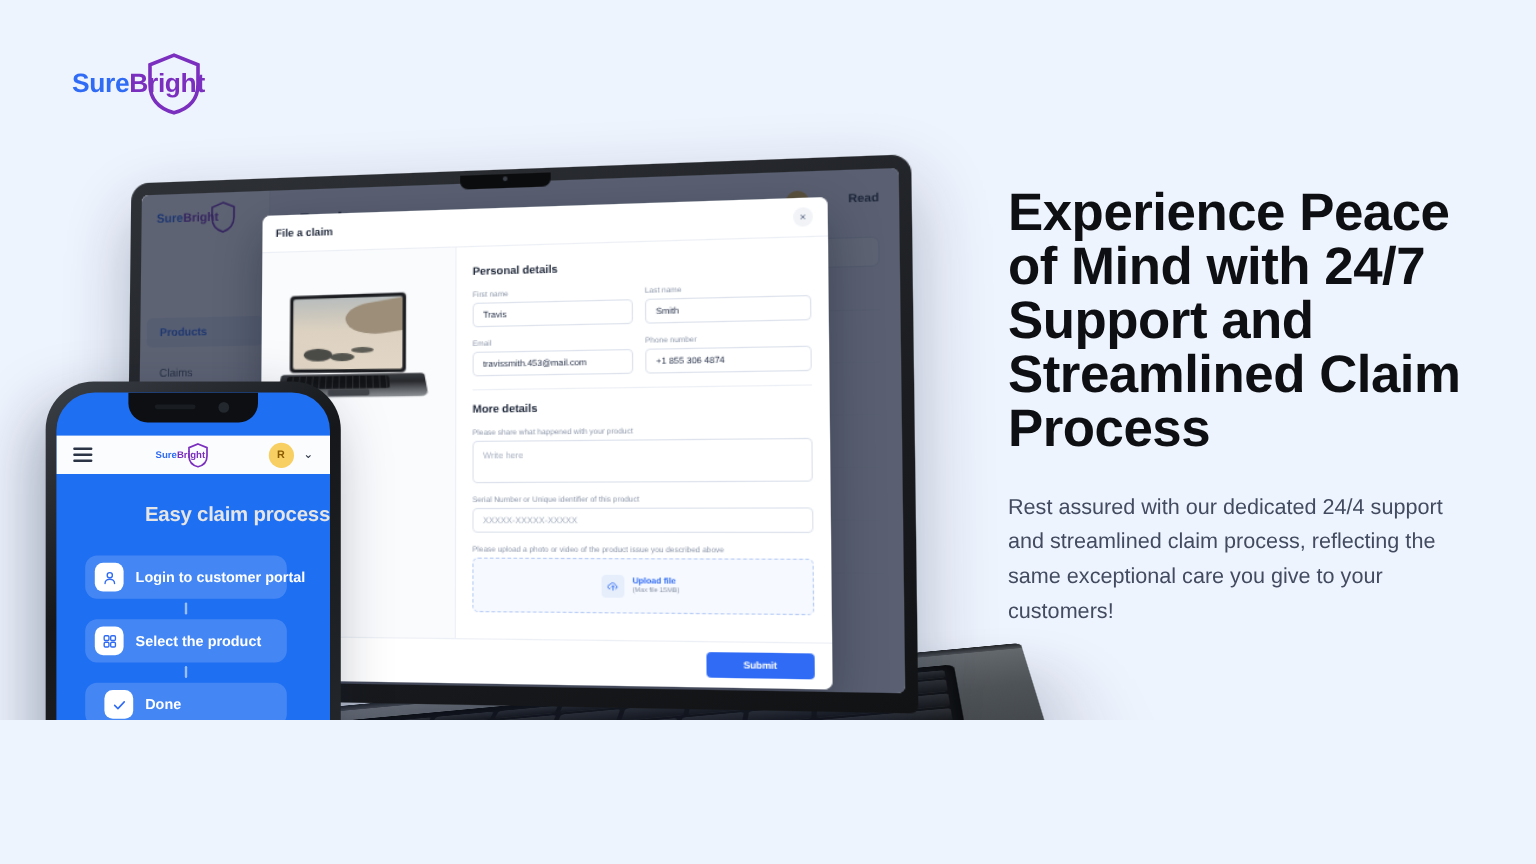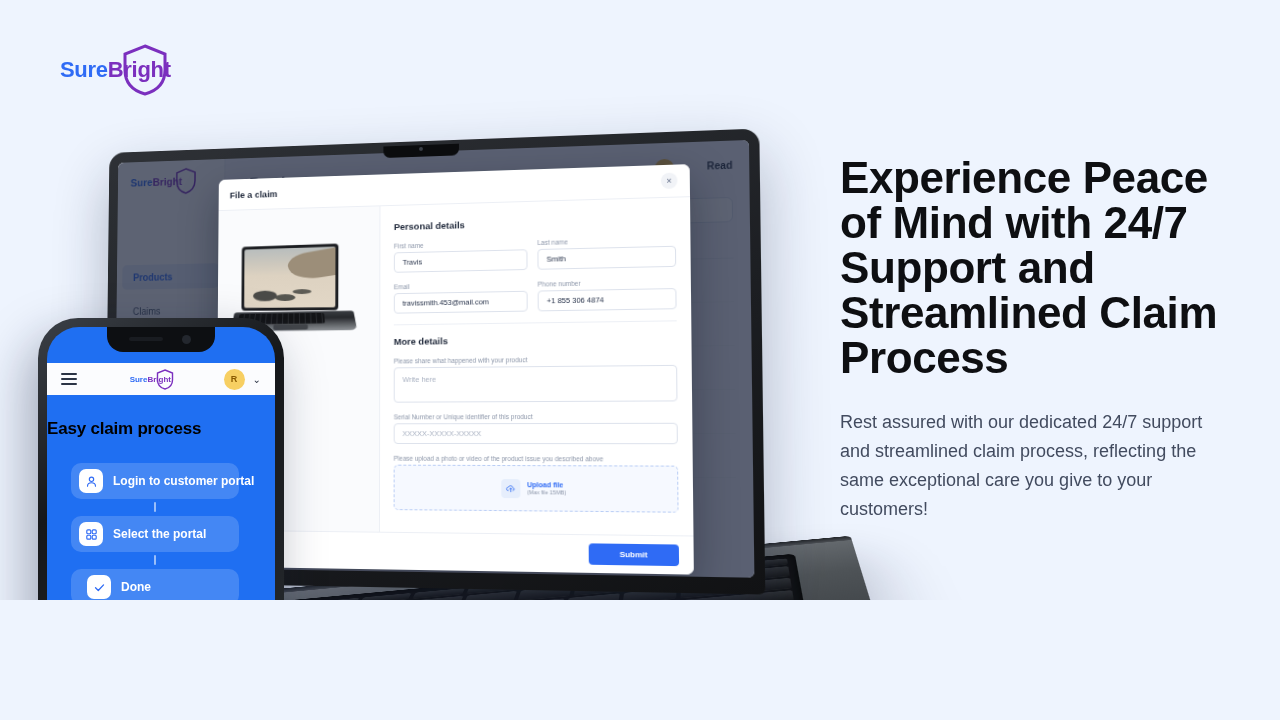--- a/index.html
+++ b/index.html
@@ -339,22 +339,22 @@
     position:absolute; left:26px; top:-6px; width:18px; height:21px;
   }
   .ph-av {
     width: 21px; height: 21px; border-radius: 50%;
     background: #f7cf62; color: #8a5a00;
     font-size: 9px; font-weight: 700;
     display: flex; align-items: center; justify-content: center;
   }
   .ph-chev { margin-left: 8px; color: #2b3445; font-size: 10px; }
   .ph-title {
-    position: absolute; left: 0; right: 0; top: 92px; text-align: left;
-    color: #000000; font-size: 17px; font-weight: 700; letter-spacing: -0.2px;
+    position: absolute; left: 0; right: 0; top: 92px; text-align: right;
+    color: #e5e5e5; font-size: 17px; font-weight: 700; letter-spacing: -0.2px;
   }
   .steps { position: absolute; left: 24px; right: 36px; top: 136px; text-align: center; }
   .step {
     position: relative; height: 36px; border-radius: 10px;
     background: rgba(255,255,255,0.17);
     display: flex; align-items: center; padding: 0 8px; margin-bottom: 17px;
   }
   .step:last-child { margin-bottom: 0; padding-left: 16px; }
   .step-ico {
     width: 24px; height: 24px; border-radius: 7px; background: #fff;
@@ -425,21 +425,21 @@
         <path d="M23 2 L43 10 V26 C43 40 34 47 23 50 C12 47 3 40 3 26 V10 Z" fill="none" stroke="#7b2fbe" stroke-width="3"></path>
       </svg>
     </span>
     <div class="logo-text">
       <span class="logo-sure">Sure</span><span class="logo-bright">Bright</span>
     </div>
   </div>
 
   <div class="copy">
     <h1 class="headline">Experience Peace of Mind with 24/7 Support and Streamlined Claim Process</h1>
-    <p class="subcopy">Rest assured with our dedicated 24/7 support and streamlined claim process, reflecting the same exceptional care you give to your customers!</p>
+    <p class="subcopy">Rest assured with our dedicated 24/4 support and streamlined claim process, reflecting the same exceptional care you give to your customers!</p>
   </div>
 
   <div class="laptop">
 
     <div class="base">
       <div class="base-lip"></div>
       <div class="kbdeck">
         <div class="kbrow fn">
           <i class="key"></i>
             <i class="key"></i>
@@ -724,21 +724,21 @@
 
         <div class="step">
           <span class="step-ico">
             <svg viewBox="0 0 18 18" width="13" height="13">
               <rect x="2.5" y="2.5" width="5.5" height="5.5" rx="1.4" fill="none" stroke="#2f6bf5" stroke-width="1.6"></rect>
               <rect x="10" y="2.5" width="5.5" height="5.5" rx="1.4" fill="none" stroke="#2f6bf5" stroke-width="1.6"></rect>
               <rect x="2.5" y="10" width="5.5" height="5.5" rx="1.4" fill="none" stroke="#2f6bf5" stroke-width="1.6"></rect>
               <rect x="10" y="10" width="5.5" height="5.5" rx="1.4" fill="none" stroke="#2f6bf5" stroke-width="1.6"></rect>
             </svg>
           </span>
-          <span class="step-lbl">Select the portal</span>
+          <span class="step-lbl">Select the product</span>
           <i class="connector"></i>
         </div>
 
 
         <div class="step">
           <span class="step-ico">
             <svg viewBox="0 0 18 18" width="13" height="13">
               <path d="M3.5 9.4 7.3 13.2 14.6 5.4" fill="none" stroke="#2f6bf5" stroke-width="1.8" stroke-linecap="round" stroke-linejoin="round"></path>
             </svg>
           </span>

